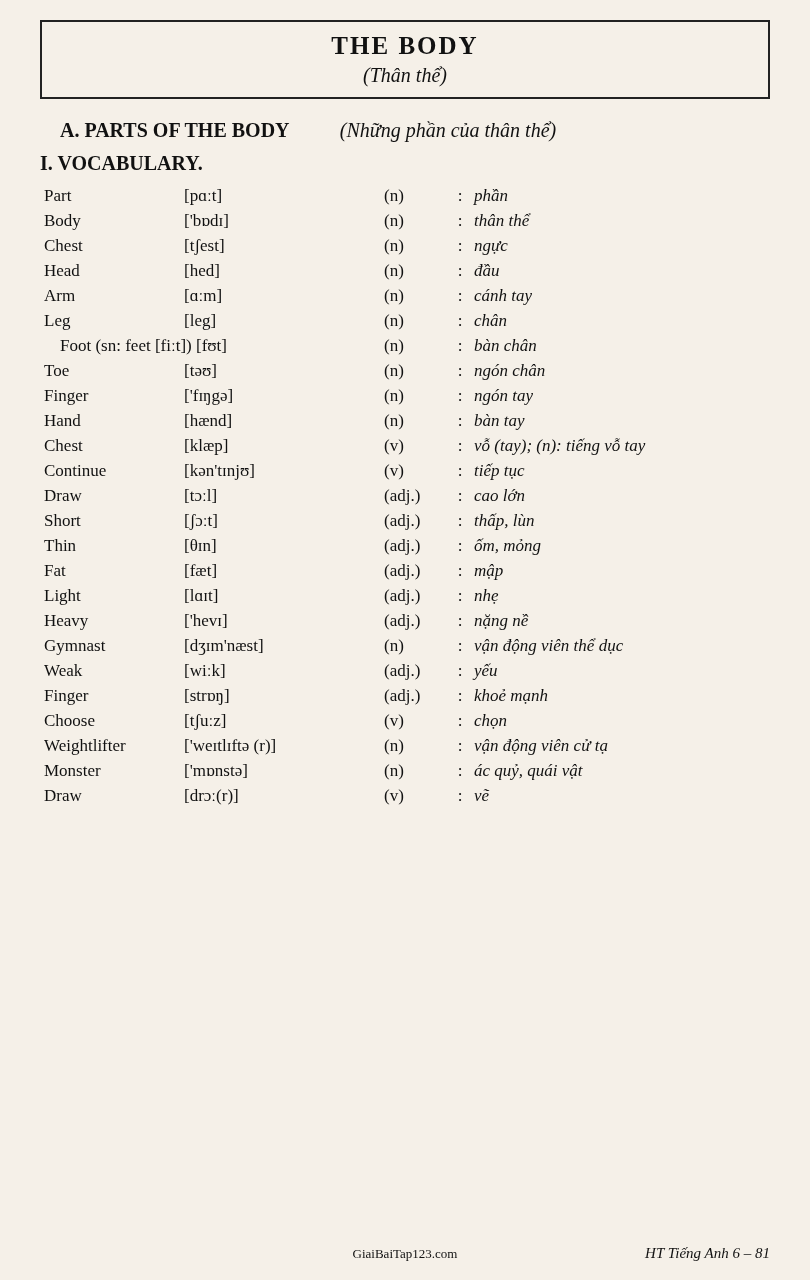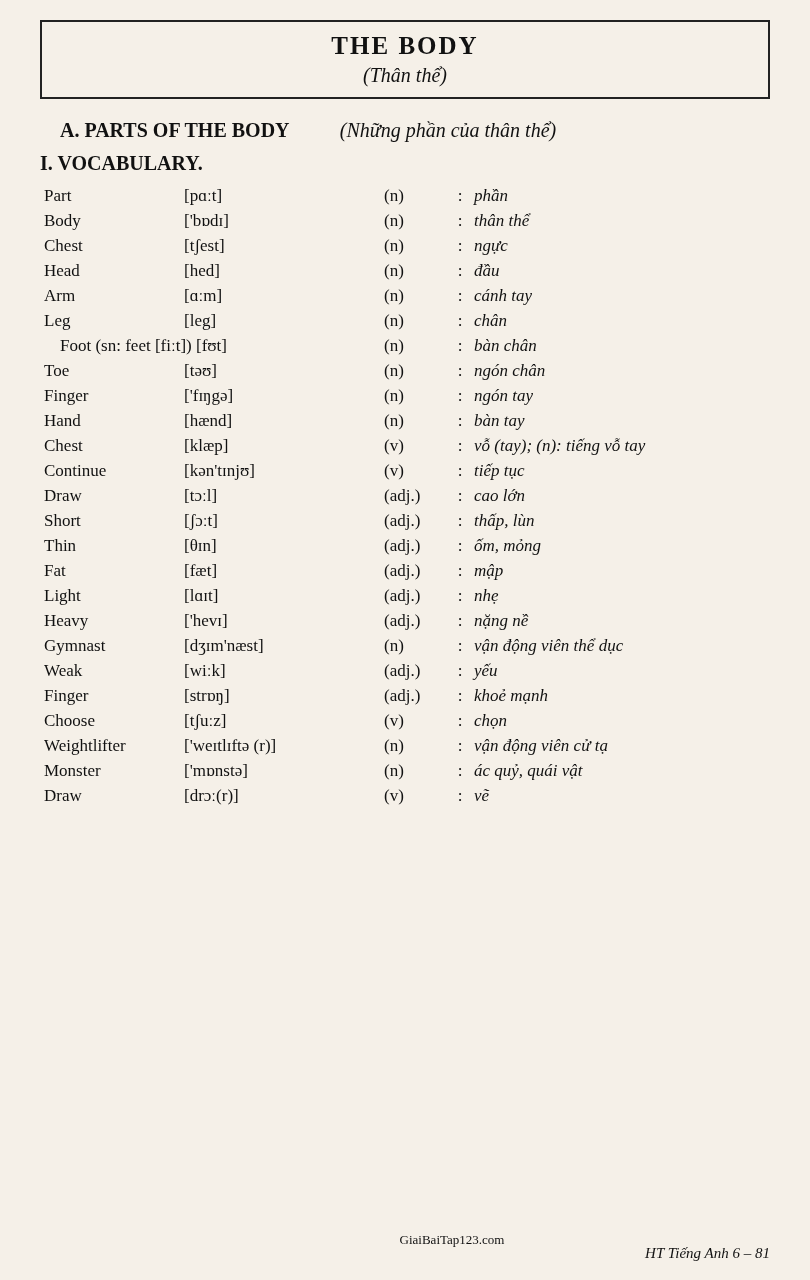--- a/index.html
+++ b/index.html
@@ -101,25 +101,24 @@
     .col-meaning { width: auto; font-style: italic; }
     .footer-area {
       position: absolute;
       bottom: 18px;
       right: 40px;
       font-size: 15px;
       font-style: italic;
     }
     .footer-center {
       position: absolute;
-      bottom: 32px;
+      bottom: 18px;
       left: 50%;
       transform: translateX(-50%);
       font-size: 13px;
-      margin-left: 47px;
     }
   </style>
 </head>
 <body>
 
 <div class="page">
 
   <div class="header-box">
     <div class="title-box">
       <span class="main-title">THE BODY</span>

